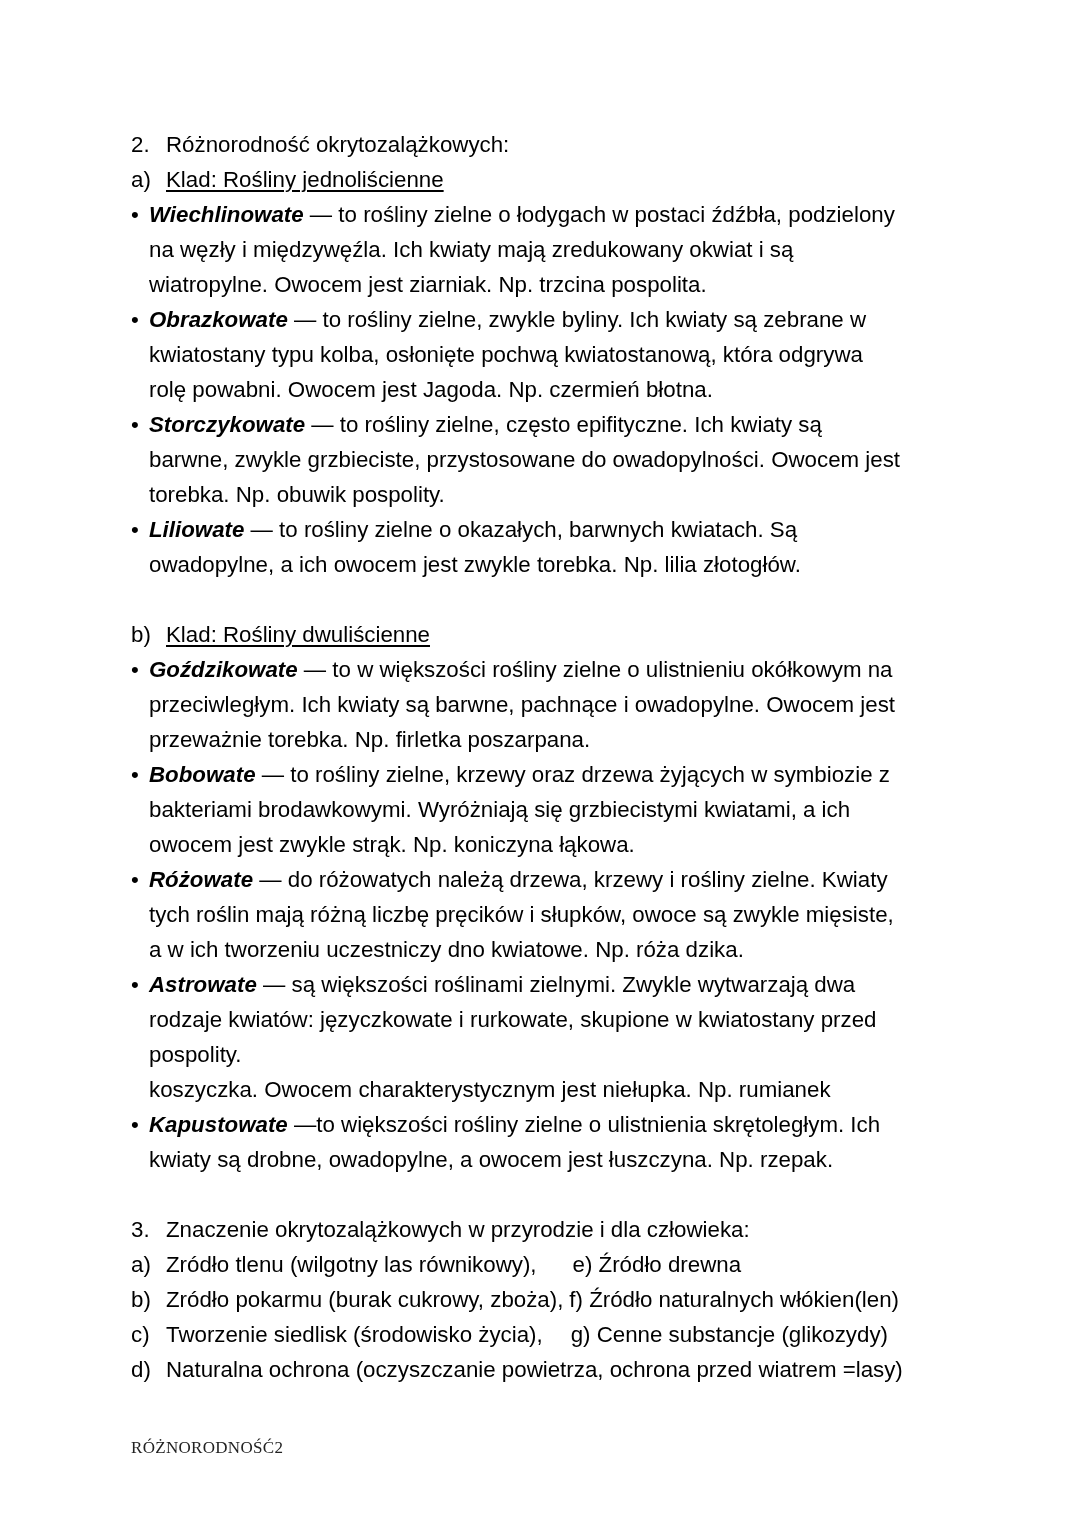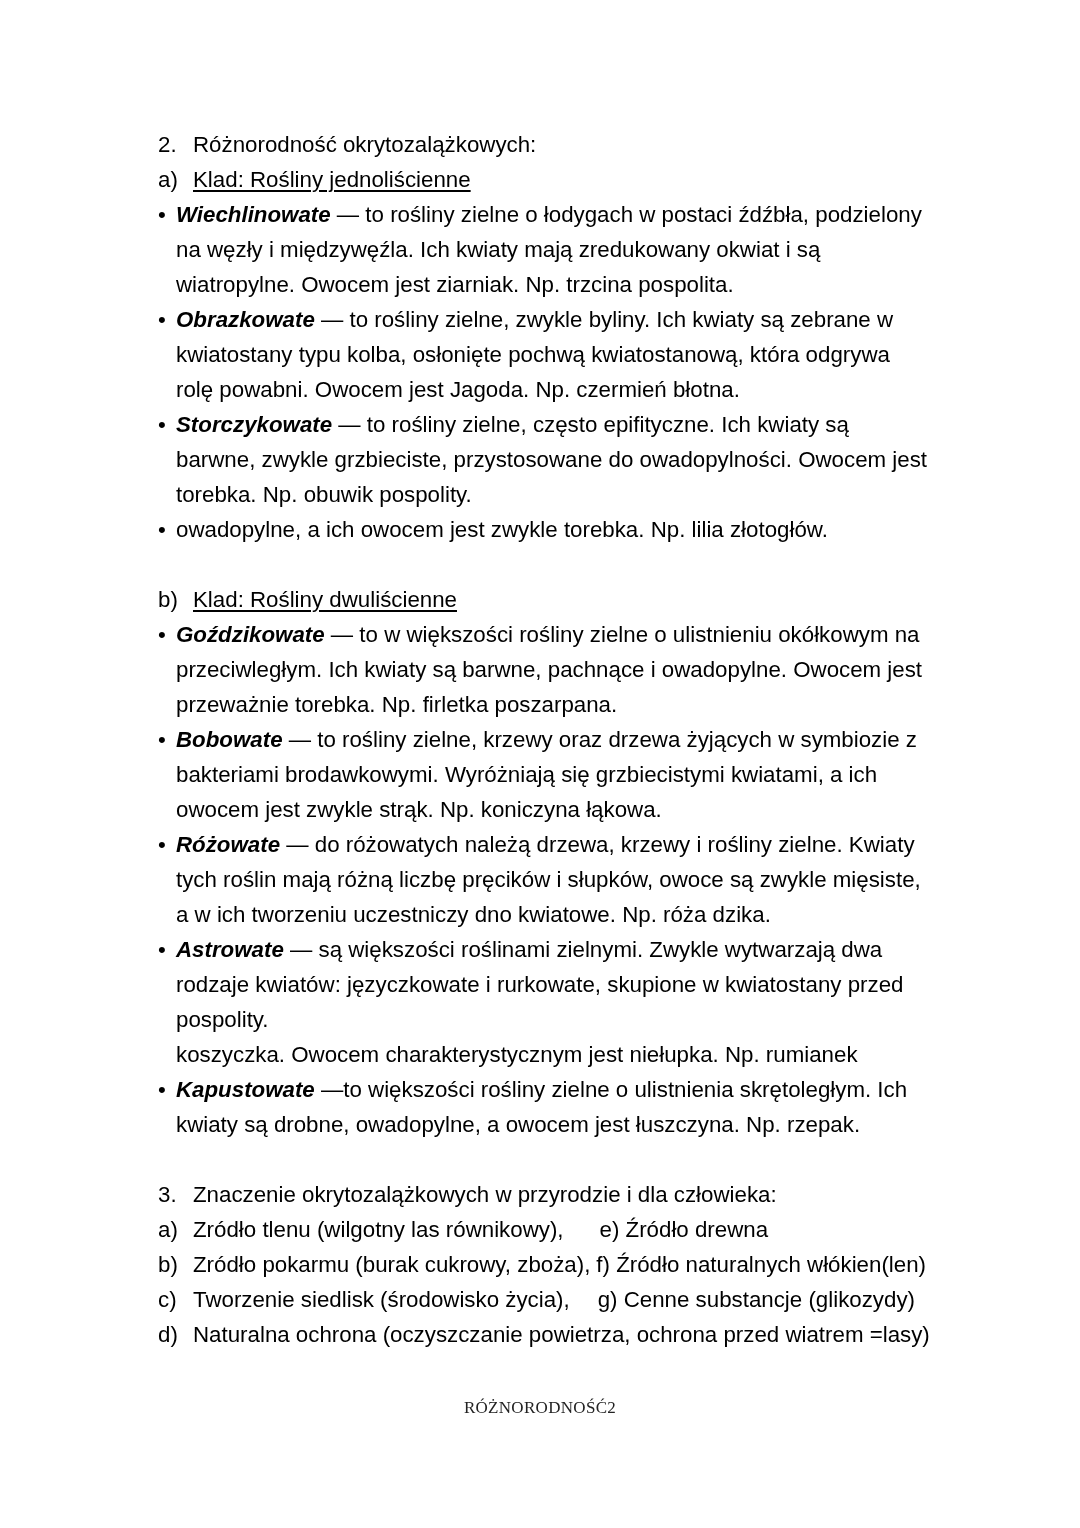--- a/index.html
+++ b/index.html
@@ -21,21 +21,20 @@
     width: 1080px;
     height: 1528px;
   }
   .content {
     position: absolute;
     left: 131px;
     top: 127px;
     width: 830px;
     font-size: 22.3px;
     line-height: 35px;
-    margin-left: 27px;
   }
   .line {
     display: block;
     white-space: nowrap;
   }
   .numbered .num {
     display: inline-block;
     width: 35px;
   }
   .sub .num {
@@ -59,27 +58,27 @@
   .bullet-item b {
     font-weight: bold;
     font-style: italic;
   }
   .gap {
     height: 35px;
   }
   .footer {
     position: absolute;
     left: 131px;
-    top: 1398px;
+    top: 1438px;
     width: 818px;
     font-family: "Liberation Serif", serif;
     font-size: 17px;
     color: #222222;
     display: flex;
-    justify-content: center;
+    justify-content: flex-start;
     letter-spacing: 0.3px;
   }
 </style>
 </head>
 <body>
 
 <div class="page">
   <div class="content">
 
     <div class="line numbered">
@@ -106,20 +105,21 @@
 
     <div class="bullet-item">
       <span class="bullet">•</span>
       <span class="line"><b>Storczykowate</b><span> — to rośliny zielne, często epifityczne. Ich kwiaty są</span></span>
       <span class="line">barwne, zwykle grzbieciste, przystosowane do owadopylności. Owocem jest</span>
       <span class="line">torebka. Np. obuwik pospolity.</span>
     </div>
 
     <div class="bullet-item">
       <span class="bullet">•</span>
+      <span class="line"><b>Liliowate</b><span> — to rośliny zielne o okazałych, barwnych kwiatach. Są</span></span>
       <span class="line">owadopylne, a ich owocem jest zwykle torebka. Np. lilia złotogłów.</span>
     </div>
 
     <div class="gap"></div>
 
     <div class="line sub">
       <span class="num">b)</span><span class="u">Klad: Rośliny dwuliścienne</span>
     </div>
 
     <div class="bullet-item">

